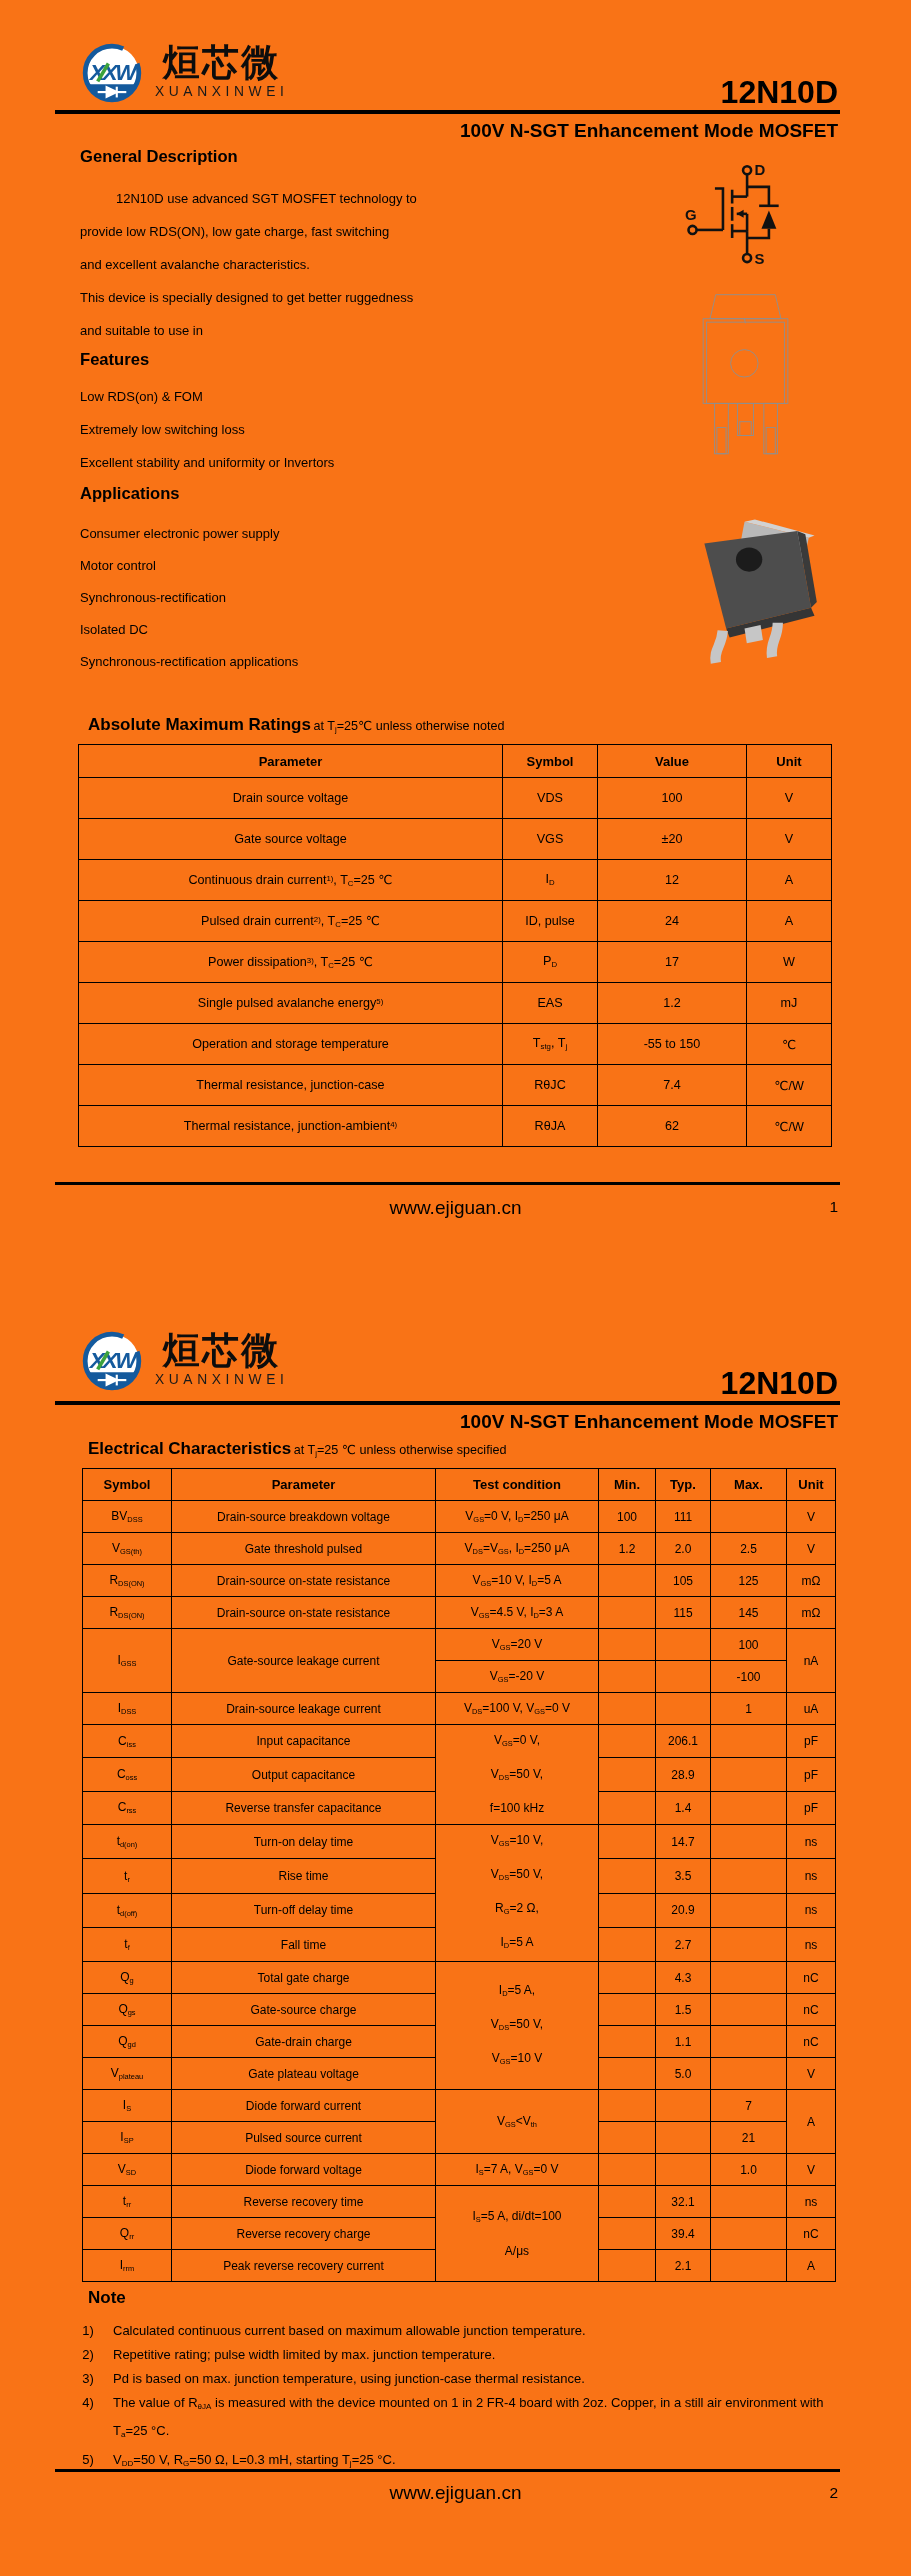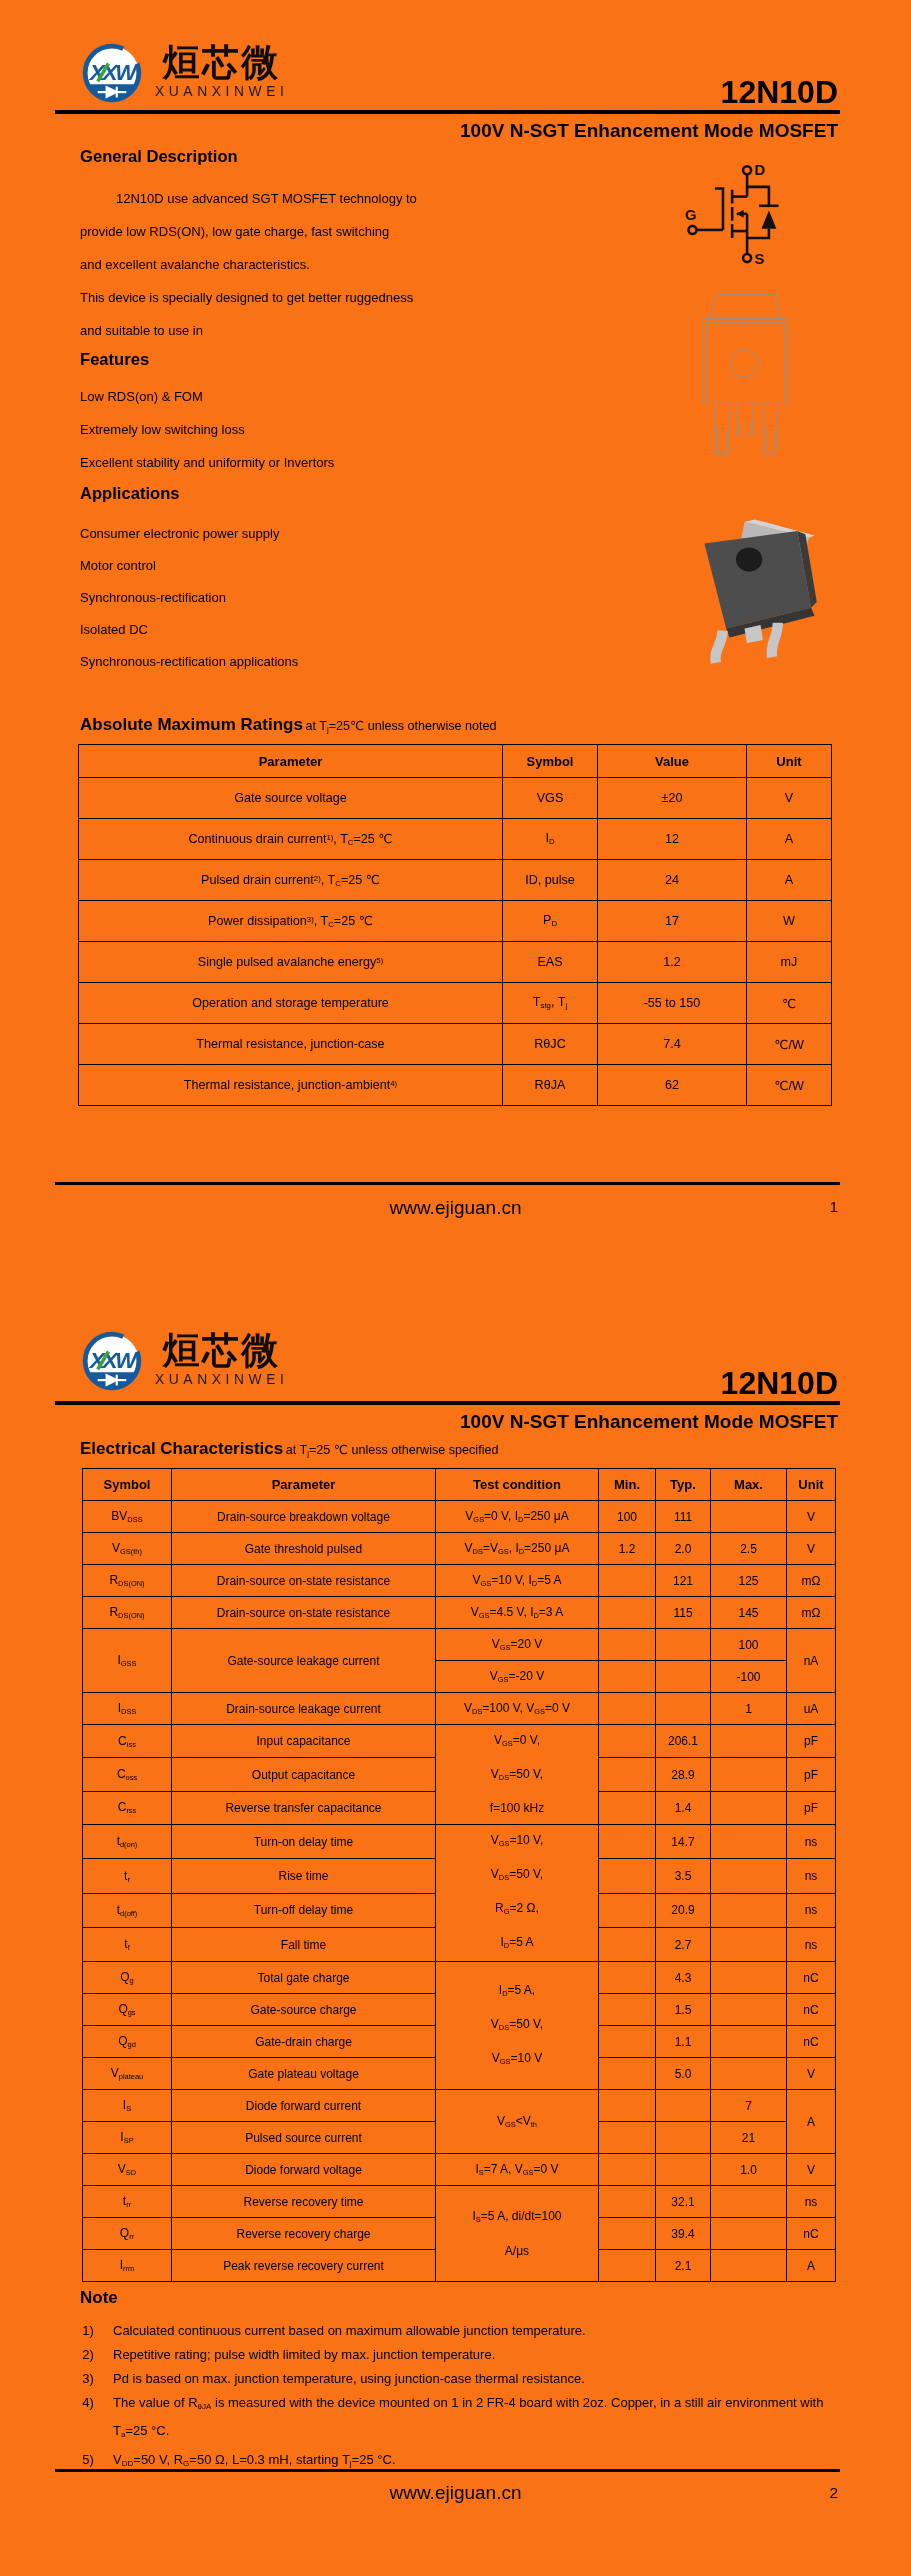--- a/index.html
+++ b/index.html
@@ -11,21 +11,21 @@
   sub{font-size:0.62em;vertical-align:-0.28em;letter-spacing:0;}
   sup{font-size:0.62em;vertical-align:0.45em;}
   
   .logo-wrap{display:flex;align-items:flex-start;}
   .logo-txt{margin-left:12px;text-align:center;}
   .logo-cn{font-size:37px;font-weight:bold;letter-spacing:2.3px;line-height:41px;color:#0d0d0d;}
   .logo-en{font-size:13.8px;letter-spacing:4.6px;color:#1a1a1a;margin-top:1.1px;}
   
   .prod-title{font-size:32px;font-weight:bold;line-height:33px;}
   .subtitle{font-size:19px;font-weight:bold;}
-  .sec-title{font-size:17px;font-weight:bold;}
+  .sec-title{font-size:17px;font-weight:bold;margin-left:8px;}
   .sec-suffix{font-size:12.6px;font-weight:normal;}
   .h2{font-size:16.6px;font-weight:bold;}
   
   .body-list{font-size:13px;line-height:33px;}
   .body-list .pline:first-child{text-indent:36px;}
   .app-list{font-size:13px;line-height:32px;}
   
   table.dt{border-collapse:collapse;table-layout:fixed;}
   table.dt td,table.dt th{border:1.1px solid #000;border-top-width:1.7px;border-bottom-width:1.7px;
      text-align:center;vertical-align:middle;padding:0 4.6px;font-size:12.6px;overflow:hidden;}
@@ -162,20 +162,26 @@
         <col style="width:85px">
       </colgroup>
     <tbody>
         <tr style="height:33px">
       <th>Parameter</th>
       <th>Symbol</th>
       <th>Value</th>
       <th>Unit</th>
     </tr>
     <tr style="height:41px">
+          <td>Drain source voltage</td>
+          <td>VDS</td>
+          <td>100</td>
+          <td>V</td>
+        </tr>
+    <tr style="height:41px">
           <td>Gate source voltage</td>
           <td>VGS</td>
           <td>±20</td>
           <td>V</td>
         </tr>
     <tr style="height:41px">
           <td>Continuous drain current<sup>1)</sup>, T<sub>C</sub>=25 ℃</td>
           <td>I<sub>D</sub></td>
           <td>12</td>
           <td>A</td>
@@ -287,21 +293,21 @@
           <td>1.2</td>
           <td>2.0</td>
           <td>2.5</td>
           <td>V</td>
         </tr>
     <tr style="height:32px">
           <td>R<sub>DS(ON)</sub></td>
           <td class="al">Drain-source on-state resistance</td>
           <td class="al">V<sub>GS</sub>=10 V, I<sub>D</sub>=5 A</td>
           <td></td>
-          <td>121</td>
+          <td>105</td>
           <td>125</td>
           <td>mΩ</td>
         </tr>
     <tr style="height:32px">
           <td>R<sub>DS(ON)</sub></td>
           <td class="al">Drain-source on-state resistance</td>
           <td class="al">V<sub>GS</sub>=4.5 V, I<sub>D</sub>=3 A</td>
           <td></td>
           <td>115</td>
           <td>145</td>

